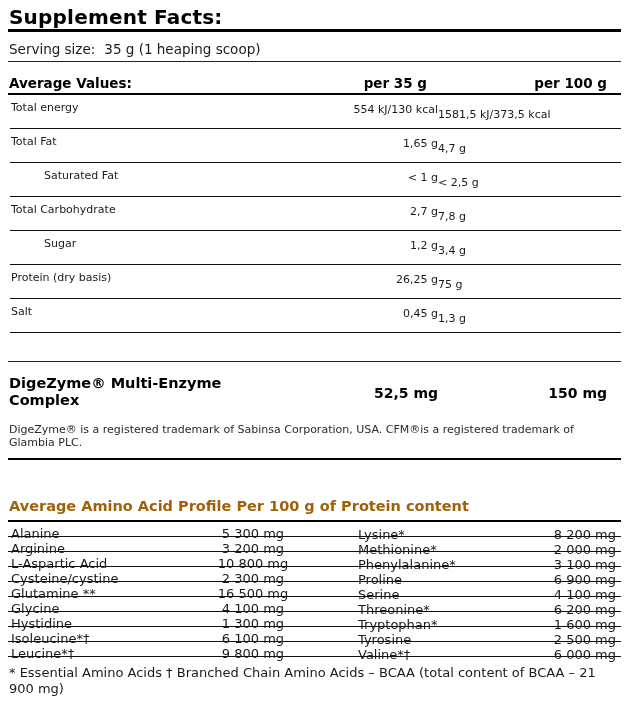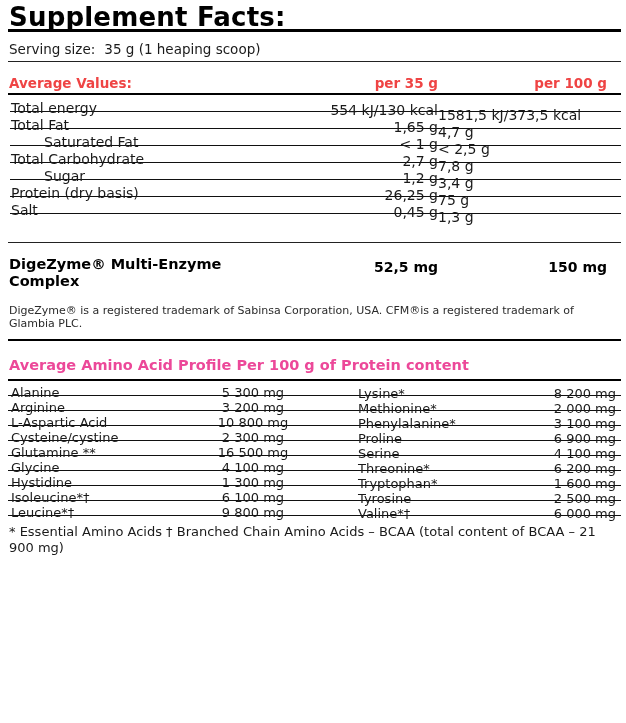--- a/index.html
+++ b/index.html
@@ -8,76 +8,77 @@
     width:626px;height:723px;
     background:#fff;color:#1a1a1a;
     font-family:"DejaVu Sans","Liberation Sans",sans-serif;
     overflow:hidden;position:relative;
   }
   .inner{margin-left:8px;margin-right:5px;}
 
   
   .title{
     padding-top:6px;padding-left:1px;
-    font-size:26px;font-weight:bold;color:#000;
+    font-size:20px;font-weight:bold;color:#000;
     line-height:23px;letter-spacing:0.2px;
     border-bottom:3px solid #000;
   }
 
   
   .serving{
     padding:9px 0 4px 1px;
     font-size:13.5px;line-height:16px;
     border-bottom:1px solid #222;
   }
   .serving .val{margin-left:9px;text-align:right;}
 
   
   .mt-head{
     display:flex;align-items:flex-start;
     padding-top:13px;padding-bottom:2px;
-    font-size:13.5px;font-weight:bold;color:#ef4444;
+    font-size:13.5px;font-weight:bold;color:#000000;
     border-bottom:2px solid #000;
+    gap:11px;
   }
   .mt-head .h-label{flex:1;padding-left:1px;}
   .mt-head .h-c1{width:148px;text-align:right;}
   .mt-head .h-c2{width:183px;text-align:right;padding-right:14px;}
 
   
   .mrow{
-    display:flex;height:17px;
-    font-size:14px;line-height:16px;
+    display:flex;height:34px;
+    font-size:11px;line-height:16px;
     border-bottom:1px solid #111;
     margin-left:10px;
   }
   .mrow .c-label{flex:1;padding-top:5px;padding-left:1px;}
   .mrow.indent .c-label{padding-left:34px;}
   .mrow .c-v1{width:148px;text-align:right;padding-top:7px;}
   .mrow .c-v2{width:183px;text-align:left;padding-top:12px;padding-right:14px;}
 
   
   .enzyme{margin-top:28px;border-top:1px solid #222;border-bottom:2px solid #000;}
   .erow{
     display:flex;
     padding-top:13px;padding-bottom:6px;
-    font-size:14.5px;font-weight:bold;color:#000;line-height:17px;
+    font-size:14.5px;font-weight:bold;color:#000;line-height:17px;align-items:center;
   }
   .erow .c-label{flex:1;padding-left:1px;}
   .erow .c-v1{width:148px;text-align:right;font-size:14px;padding-top:3px;}
   .erow .c-v2{width:183px;text-align:right;font-size:14px;padding-top:3px;padding-right:14px;}
   .enzyme-note{
     padding:8px 0 9px 1px;
     font-size:11px;color:#2a2a2a;line-height:13px;
   }
 
   
   .amino-head{
-    margin-top:16px;
+    margin-top:38px;
     padding-left:1px;padding-bottom:5px;
-    font-size:14.5px;font-weight:bold;color:#ec4899;line-height:17px;
+    font-size:14.5px;font-weight:bold;color:#a16207;line-height:17px;
     border-bottom:2px solid #000;
   }
   .arow{
     display:flex;height:15px;
     font-size:13px;line-height:15px;
     border-bottom:1px solid #111;
   }
   .arow .a-n1{width:190px;padding-top:4px;padding-left:3px;}
   .arow .a-v1{width:110px;text-align:center;padding-top:4px;}
   .arow .a-n2{width:162px;padding-top:5px;padding-left:50px;}

